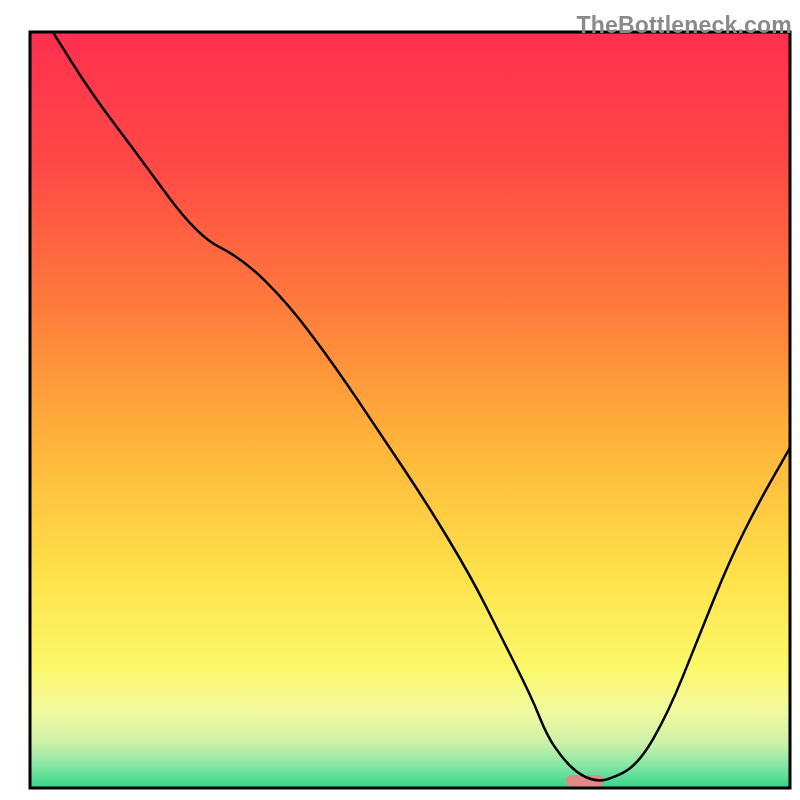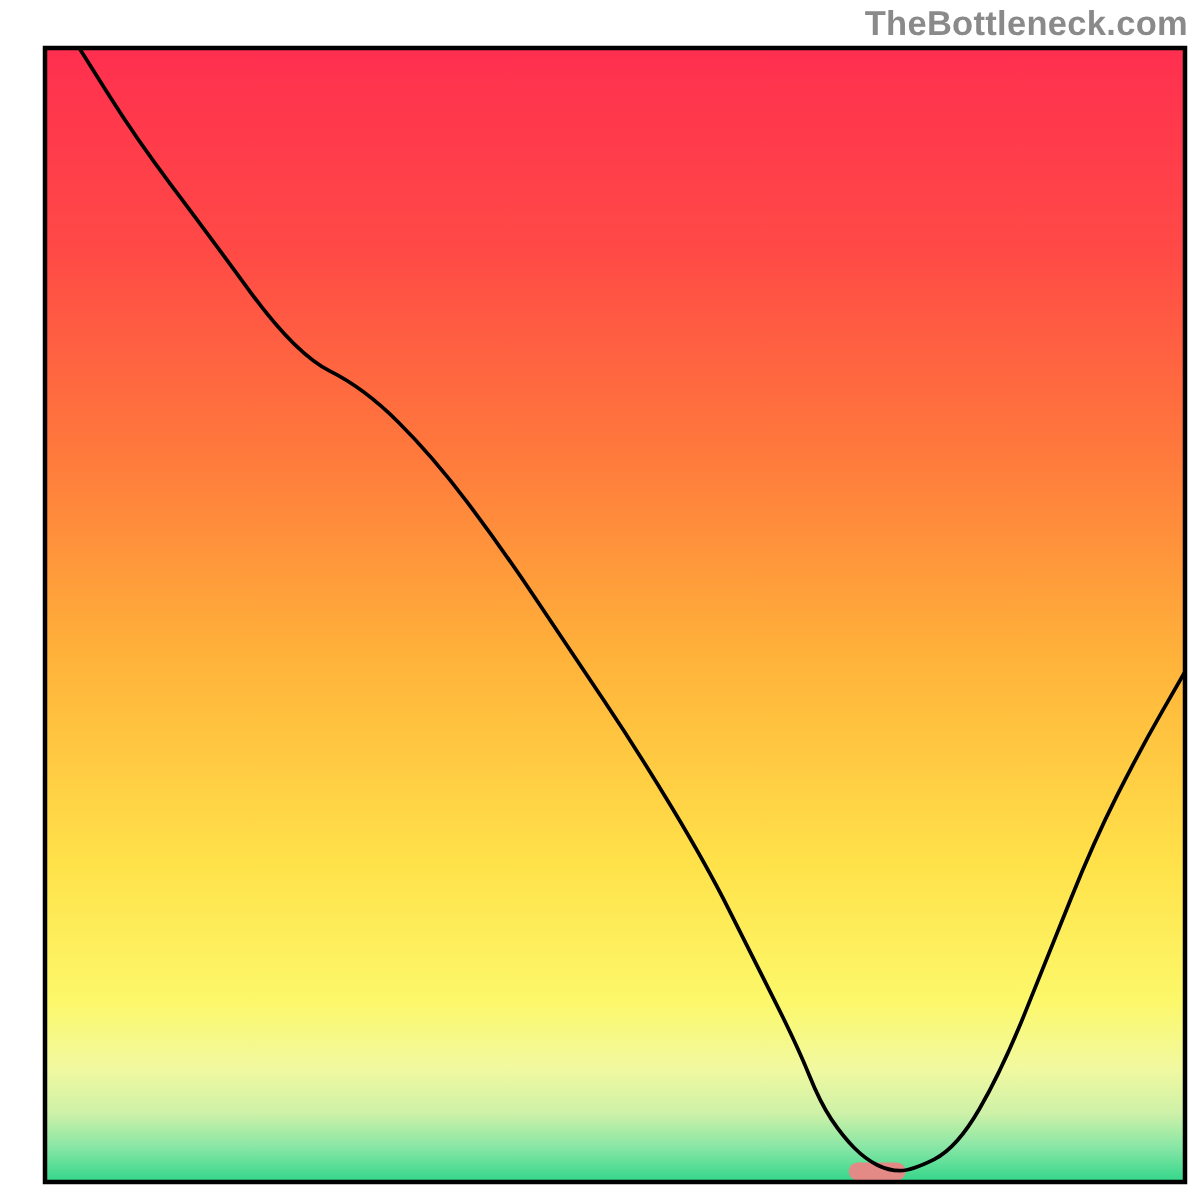--- a/index.html
+++ b/index.html
@@ -13,21 +13,21 @@
   }
   .chart-container {
     position: absolute;
     top: 0;
     left: 0;
     width: 800px;
     height: 800px;
   }
   .watermark {
     position: absolute;
-    top: 2px;
+    top: 12px;
     right: 8px;
     font-size: 23px;
     font-weight: 600;
     color: #8a8a8a;
     letter-spacing: 0.2px;
     z-index: 10;
   }
   svg {
     display: block;
   }

